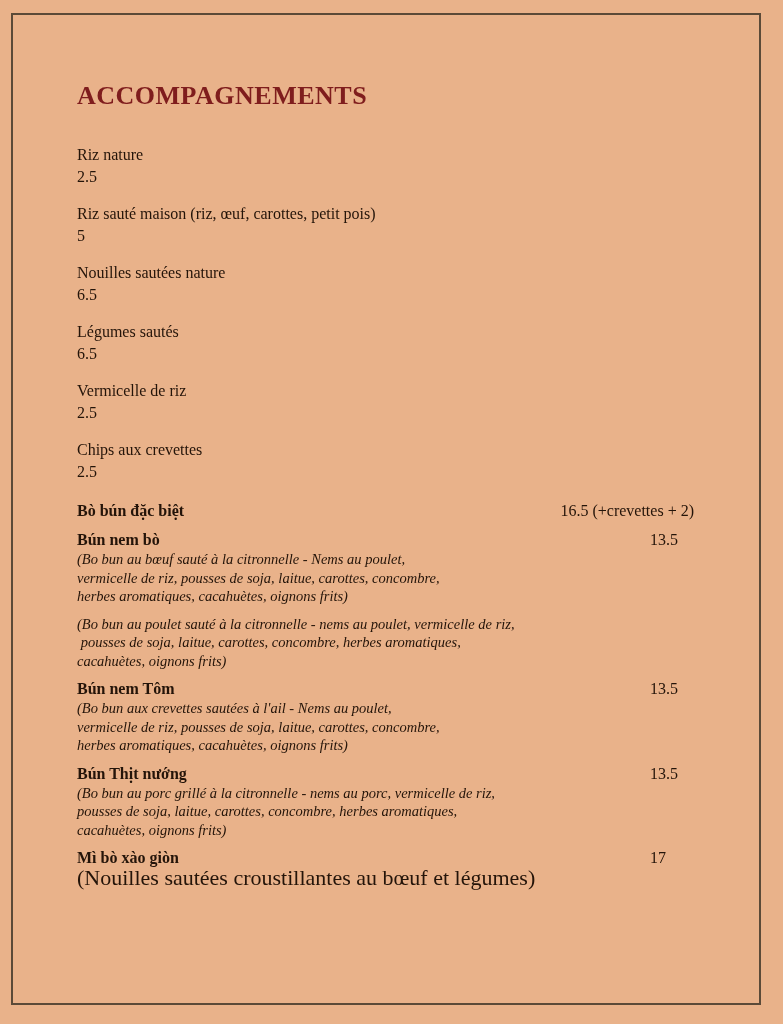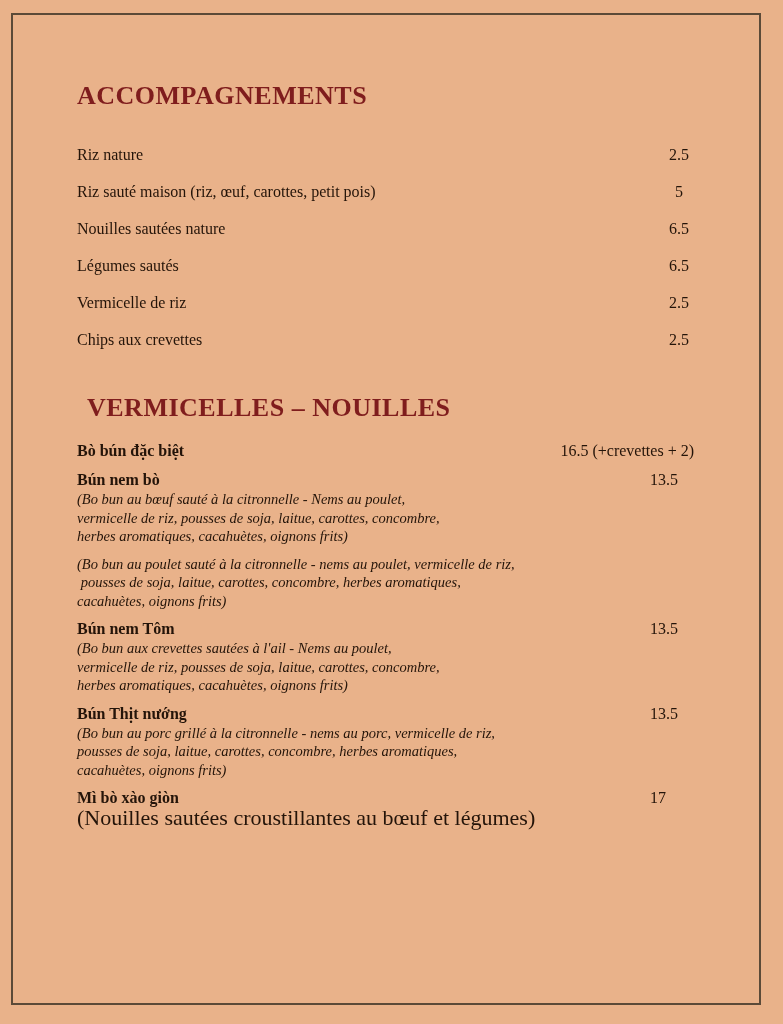--- a/index.html
+++ b/index.html
@@ -40,27 +40,28 @@
     padding-left: 10px;
     line-height: 30px;
   }
   .simple-items { margin-top: 34px; }
   .simple-row {
     display: flex;
     align-items: baseline;
     line-height: 22px;
     margin-bottom: 15px;
     font-size: 16px;
+    flex-direction: column;
   }
   .simple-row .item-name { flex: 1; }
   .simple-row .item-price {
     width: 58px;
     flex-shrink: 0;
     white-space: nowrap;
-    text-align: center;
+    text-align: left;
   }
   .dishes { margin-top: 18px; }
   .dish { margin-bottom: 9px; }
   .dish-head {
     display: flex;
     align-items: center;
     font-size: 16px;
     line-height: 20px;
   }
   .dish-head .dish-name {
@@ -118,21 +119,20 @@
     <div class="simple-row">
       <span class="item-name">Vermicelle de riz</span>
       <span class="item-price">2.5</span>
     </div>
     <div class="simple-row">
       <span class="item-name">Chips aux crevettes</span>
       <span class="item-price">2.5</span>
     </div>
   </div>
 
-  <h1 class="section-title second">VERMICELLES – NOUILLES</h1>
 
   <div class="dishes">
 
     <div class="dish">
       <div class="dish-head">
         <span class="dish-name">Bò bún đặc biệt</span>
         <span class="dish-price long">16.5 (+crevettes + 2)</span>
       </div>
     </div>
 

